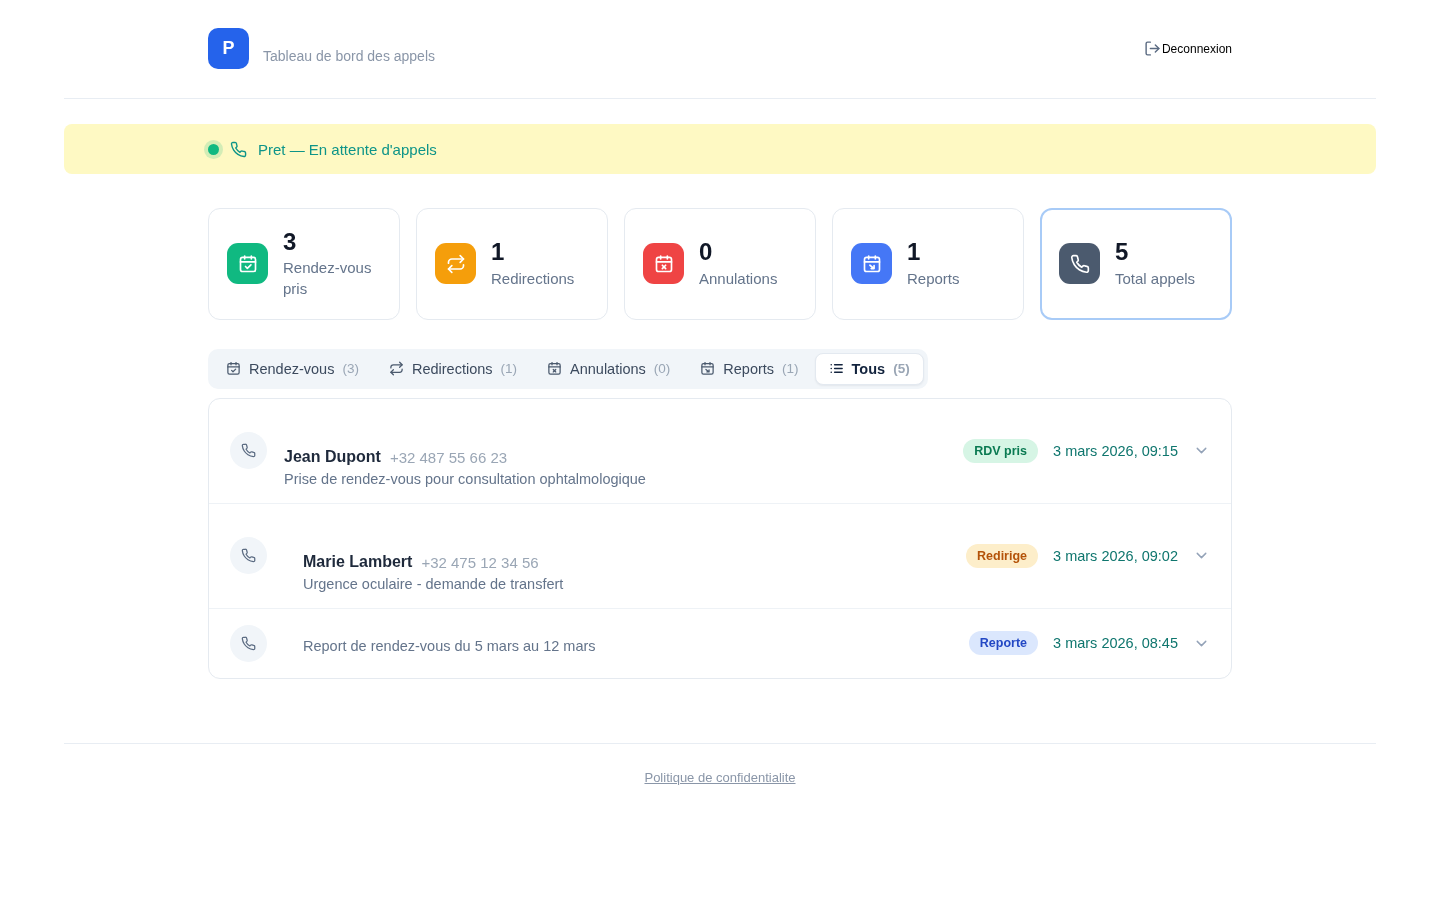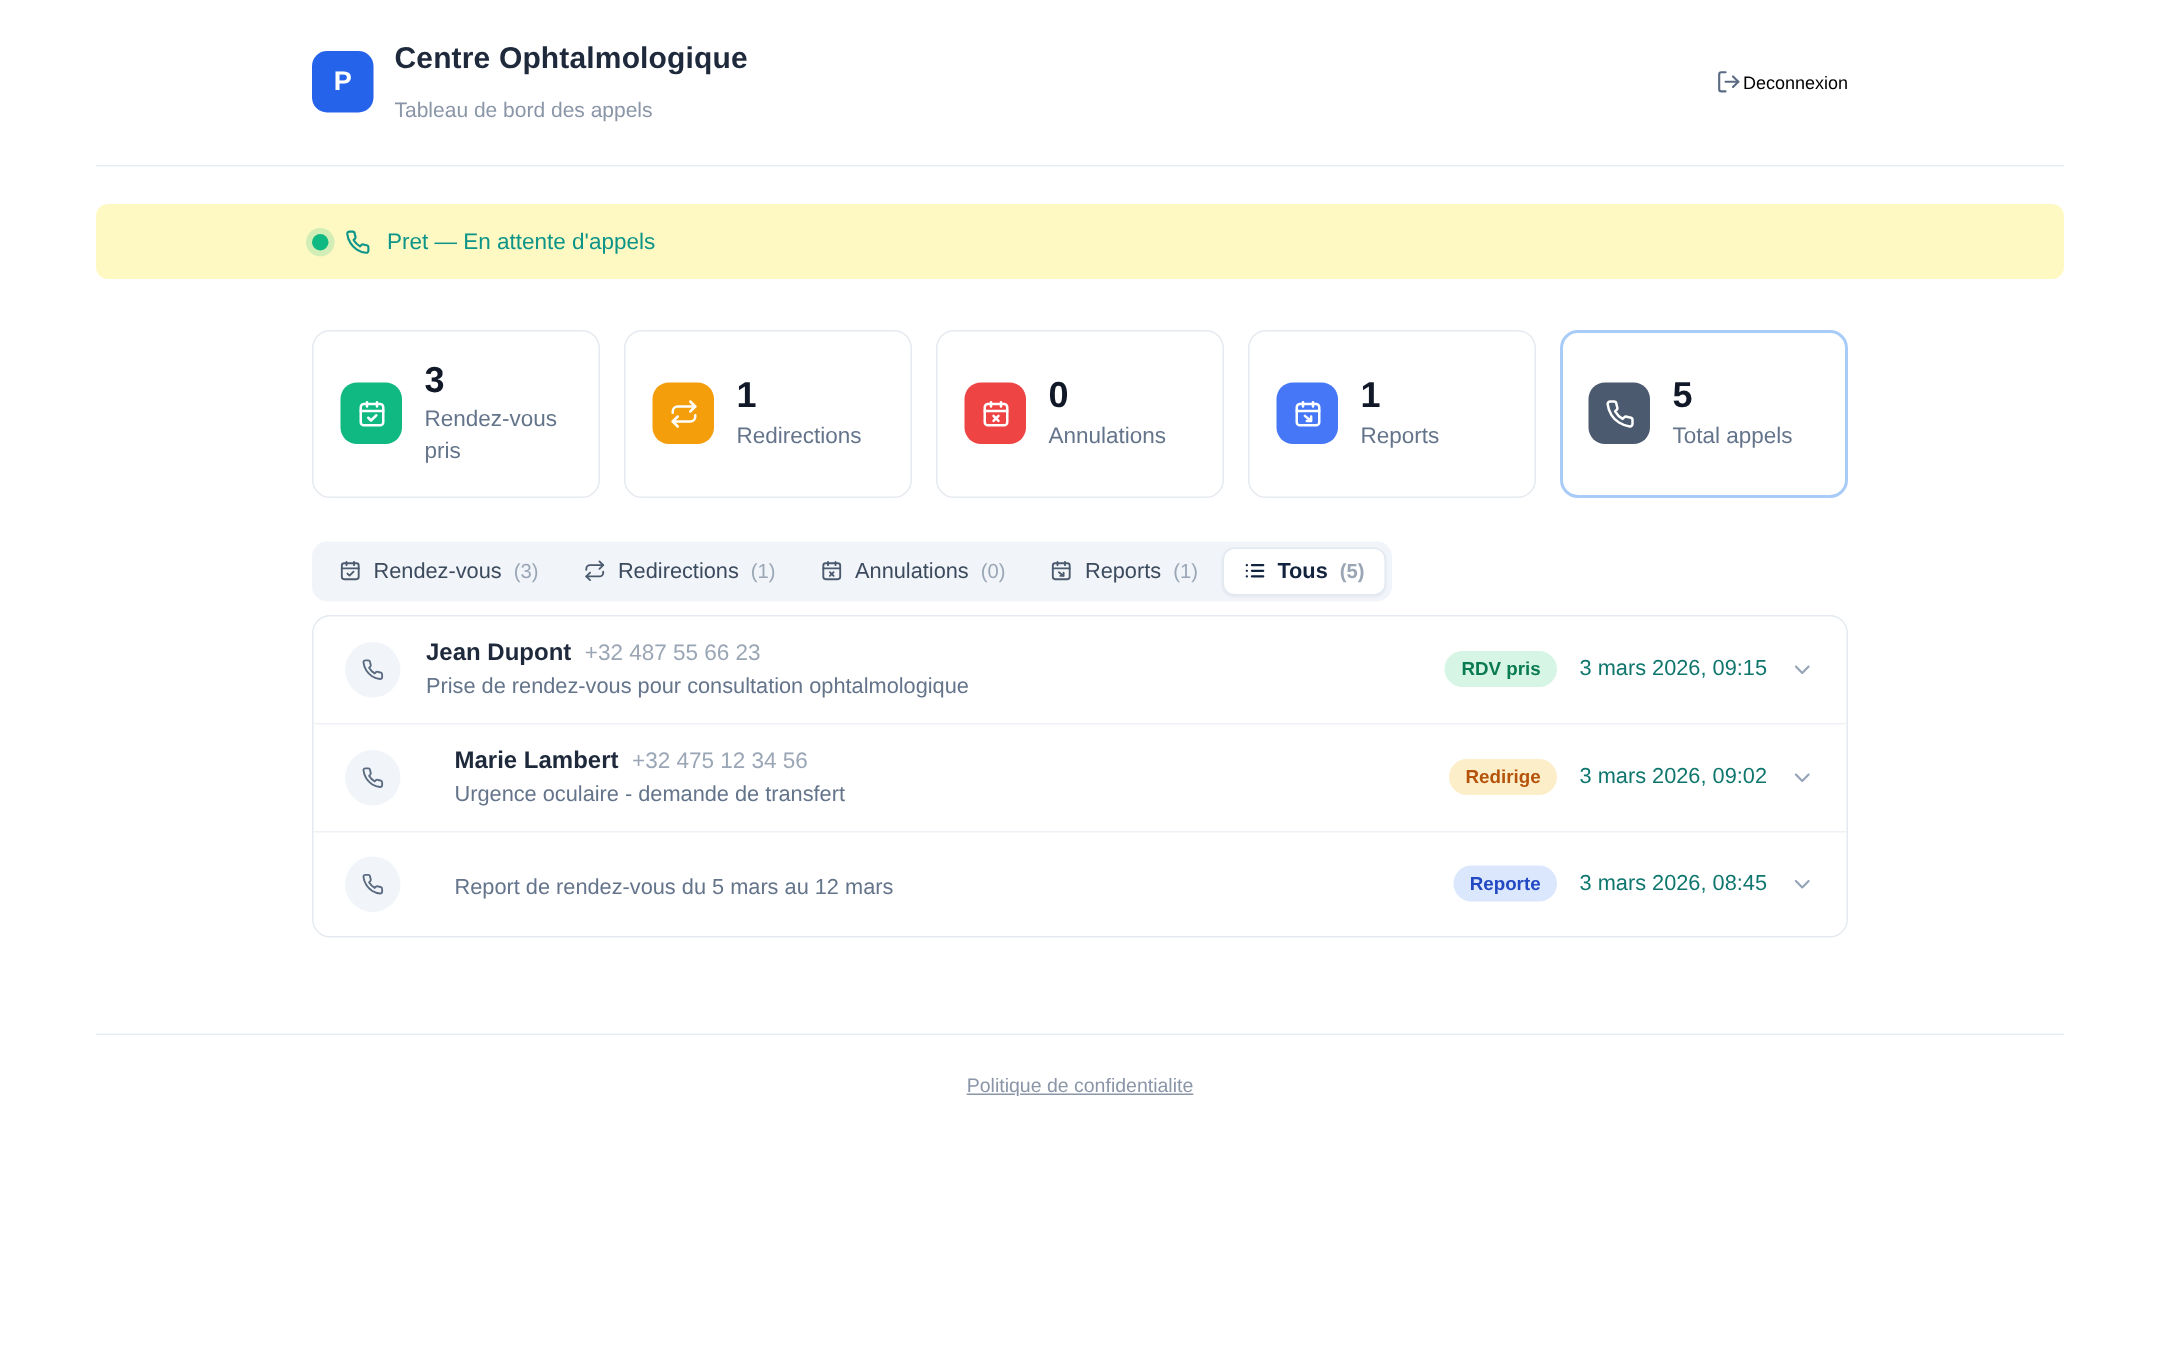--- a/index.html
+++ b/index.html
@@ -69,21 +69,21 @@
   .tab.active svg { stroke:#12233d; }
 
   
   .call-list { margin-top:9px; border:1px solid #e5eaf0; border-radius:12px; background:#fff; overflow:hidden; }
   .call-row { display:flex; align-items:center; gap:17px; padding:16px 21px; cursor:pointer; }
   .call-row + .call-row { border-top:1px solid #eef2f6;gap:36px; }
   .avatar { width:37px; height:37px; border-radius:50%; background:#f1f5f9; flex:0 0 auto;
             display:flex; align-items:center; justify-content:center; }
   .avatar svg { stroke:#5b6b82; }
   .call-main { flex:1; min-width:0; }
-  .call-top { display:flex; align-items:flex-start; gap:9px; }
+  .call-top { display:flex; align-items:flex-end; gap:9px;margin-top:33px; }
   .call-name { font-size:16px; font-weight:bold; color:#1e293b; }
   .call-phone { font-size:15px; color:#9aa6b5; }
   .call-desc { font-size:14.5px; color:#64748b; margin-top:5px; }
   .call-right { display:flex; align-items:center; gap:15px; }
   .badge { font-size:12.5px; font-weight:bold; padding:5px 11px; border-radius:999px; white-space:nowrap; }
   .badge-green { background:#d6f5e5; color:#0a7a52; }
   .badge-amber { background:#fdeeca; color:#b45309; }
   .badge-blue  { background:#dbe7fd; color:#2348c4; }
   .call-time { font-size:14.5px; color:#0f766e; white-space:nowrap; }
   .chev { display:flex; align-items:center; }
@@ -153,21 +153,20 @@
   </defs>
 </svg>
 
 <div class="shell">
 
   <header class="header">
     <div class="col header-inner">
       <div class="brand">
         <div class="logo">P</div>
         <div>
-          <div class="title">Centre Ophtalmologique</div>
           <div class="subtitle">Tableau de bord des appels</div>
         </div>
       </div>
       <button class="logout">
         <span class="ic">
           <svg width="17" height="17" viewBox="0 0 24 24">
               <use href="#i-logout"></use>
             </svg>
         </span>
         <span>Deconnexion</span>

